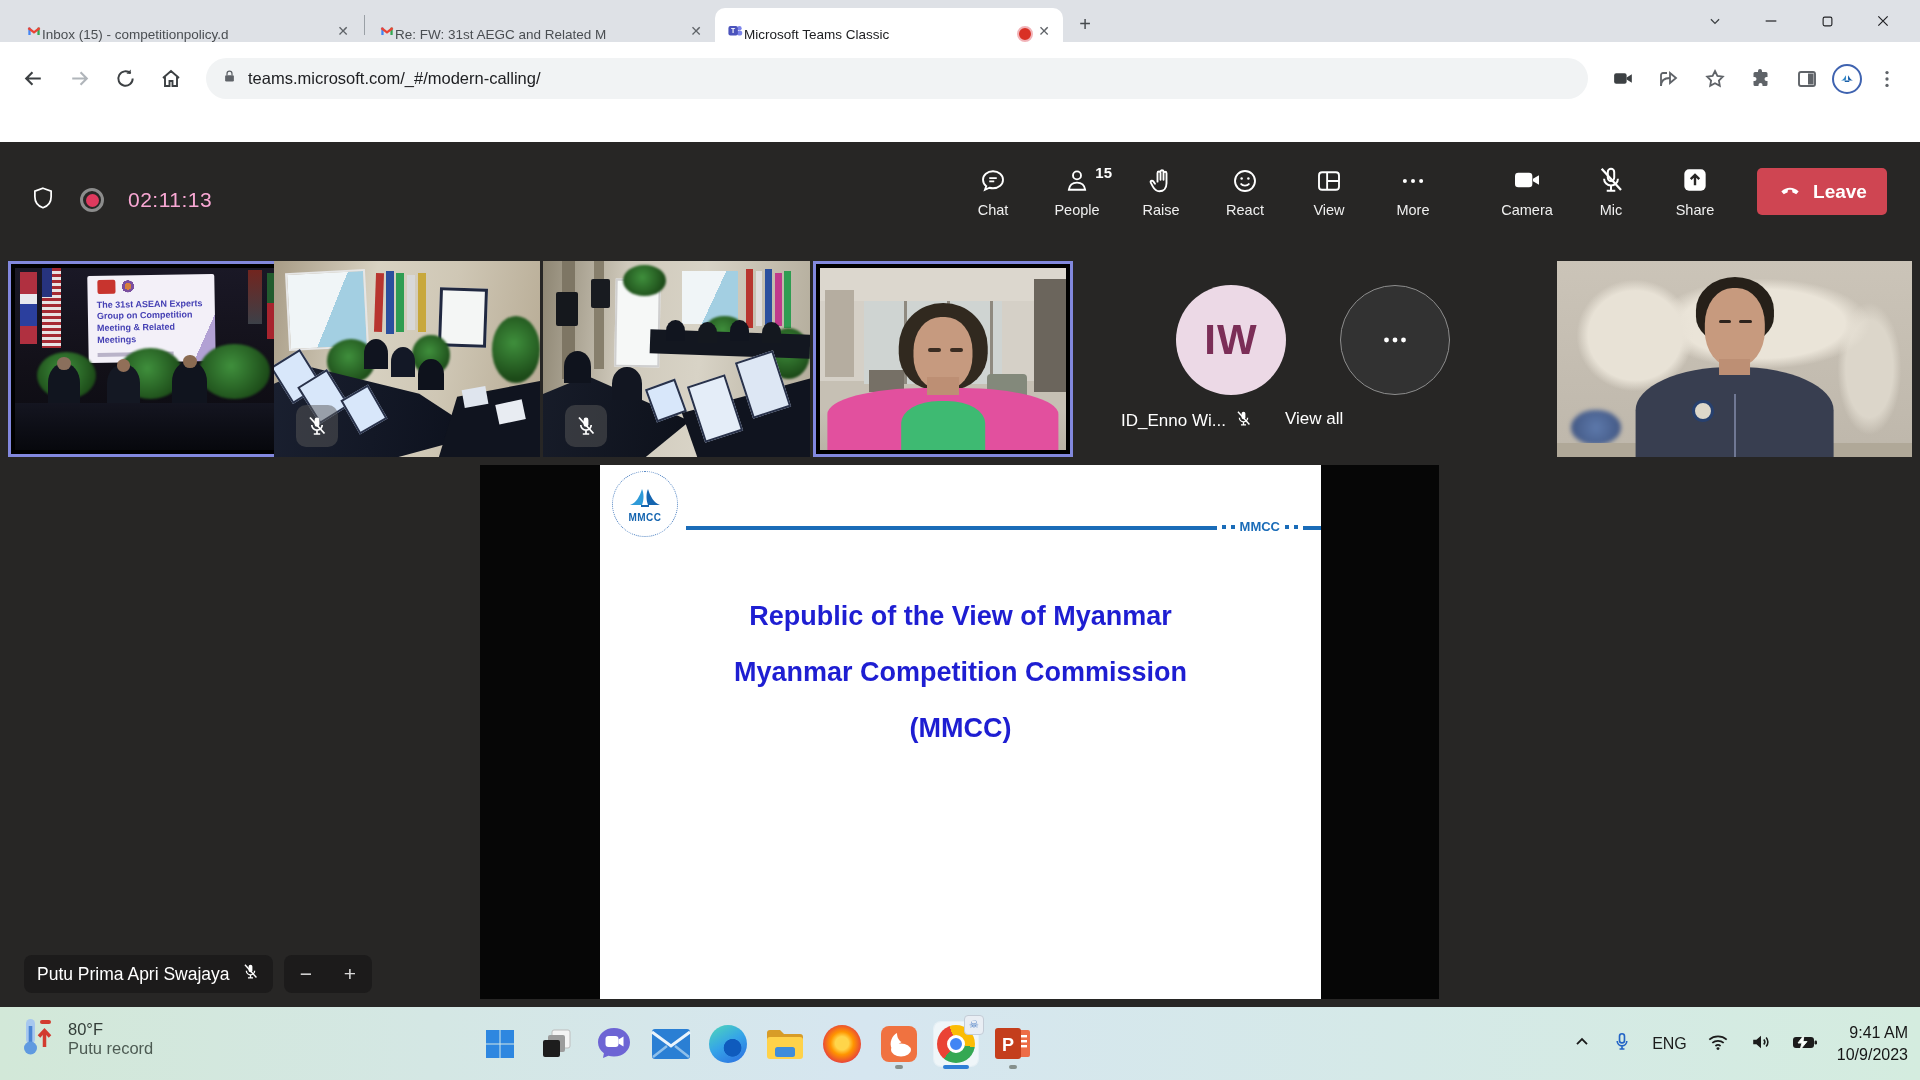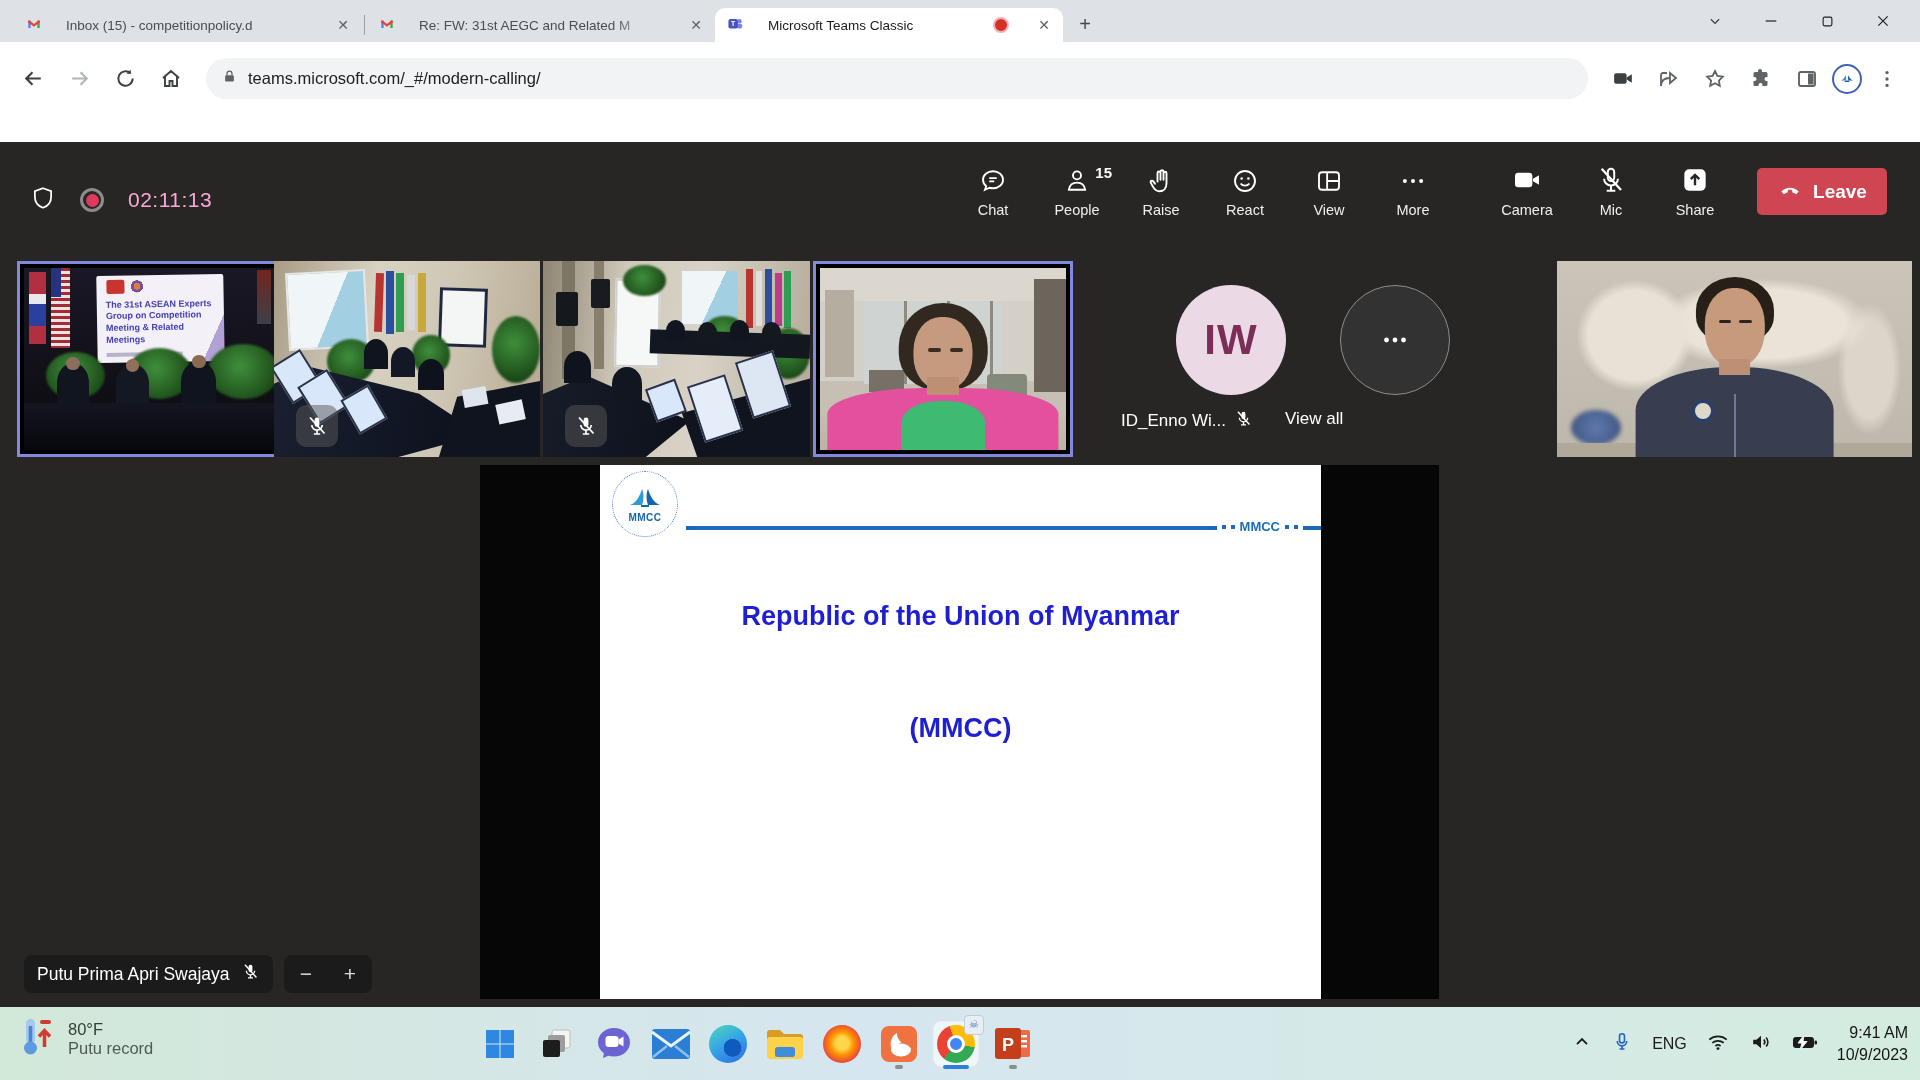--- a/index.html
+++ b/index.html
@@ -1,20 +1,20 @@
 <!DOCTYPE html>
 <html><head>
 <meta charset="utf-8">
 <style>
   *{box-sizing:border-box;margin:0;padding:0}
   html,body{width:1920px;height:1080px;overflow:hidden;font-family:"Liberation Sans",sans-serif;background:#fff}
 
   
   .tabstrip{height:42px;background:#dee1e6;display:flex;align-items:flex-end;position:relative;padding-left:14px}
-  .tab{height:34px;width:348px;display:flex;align-items:center;gap:24px;padding:0 8px 0 12px;border-radius:10px 10px 0 0;color:#4a4e52;font-size:13.5px}
+  .tab{height:34px;width:348px;display:flex;align-items:flex-end;gap:0;padding:0 8px 0 12px;border-radius:10px 10px 0 0;color:#4a4e52;font-size:13.5px}
   .tab.active{background:#fff;color:#202124}
   .tab .ttl{flex:1;white-space:nowrap;overflow:hidden;-webkit-mask-image:linear-gradient(90deg,#000 80%,transparent 98%);mask-image:linear-gradient(90deg,#000 80%,transparent 98%)}
   .tclose{width:22px;height:22px;border-radius:50%;display:flex;align-items:center;justify-content:center;color:#5f6368;font-size:14px;flex:none}
   .tdivider{width:1px;height:20px;background:#9aa0a6;margin:0 2px 7px 2px}
   .newtab{width:28px;height:28px;margin:0 0 4px 8px;border-radius:50%;display:flex;align-items:center;justify-content:center;color:#45494d;font-size:20px}
   .winctl{position:absolute;right:0;top:0;height:42px;display:flex;align-items:center;gap:26px;padding-right:22px;color:#202124}
   .winbtn{width:30px;height:30px;display:flex;align-items:center;justify-content:center}
   .recdot-tab{width:16px;height:16px;border-radius:50%;border:2px solid #f1b3b8;background:#d93025;flex:none}
 
   .navbar{height:73px;background:#fff;display:flex;align-items:center;padding:0 12px;gap:4px}
@@ -330,21 +330,21 @@
     </div>
     <div class="leave">
       <span><svg width="26" height="26" viewBox="0 0 24 24">
             <path d="M4 14.2c4.8-4.6 11.2-4.6 16 0l-2.3 2.6c-1-.7-2.2-1.3-3.4-1.6l-.4-2.3c-1.2-.3-2.6-.3-3.8 0l-.4 2.3c-1.2.3-2.4.9-3.4 1.6z" fill="#fff"></path>
           </svg></span>
       <span>Leave</span>
     </div>
 
     <div class="thumbrow">
 
-      <div class="thumb sel" style="left:17px;width:285px">
+      <div class="thumb sel" style="left:8px;width:285px">
         <div class="scene" style="background:linear-gradient(180deg,#1a1826 0%,#121018 55%,#0a0a10 100%)">
           <div class="abs" style="left:2%;top:2%;width:6%;height:40%;background:linear-gradient(180deg,#b03040 0 30%,#e8e8ee 30% 45%,#2b3f9e 45% 75%,#b03040 75%)"></div>
           <div class="abs" style="left:10%;top:0;width:7%;height:44%;background:repeating-linear-gradient(180deg,#a62a33 0 3px,#e8e4e4 3px 6px)"></div>
           <div class="abs" style="left:10%;top:0;width:3.5%;height:16%;background:#27337e"></div>
           <div class="abs" style="right:1%;top:3%;width:6%;height:36%;background:linear-gradient(180deg,#225c2e 0 45%,#a8242e 45%)"></div>
           <div class="abs" style="right:9%;top:1%;width:5%;height:30%;background:linear-gradient(180deg,#72251f,#3c4048)"></div>
           <div class="abs" style="left:27%;top:4%;width:47%;height:48%;background:linear-gradient(295deg,#b2a1d4 0 13%,#f3f0f8 13%);transform:rotate(-1deg);border-radius:2px">
             <div class="abs" style="left:8%;top:5%;width:14%;height:16%;background:#c8342e;border-radius:2px"></div>
             <div class="abs" style="left:26%;top:4%;width:12%;height:18%;background:radial-gradient(circle,#d8803c 0 30%,#7a4fa0 31% 55%,transparent 56%)"></div>
             <div class="abs" style="left:7%;top:27%;width:84%;color:#4540b4;font-size:9px;font-weight:700;line-height:1.3">The 31st ASEAN Experts Group on Competition Meeting &amp; Related Meetings</div>
@@ -511,21 +511,22 @@
           <span style="font-size:10px;font-weight:700;color:#1565b0;letter-spacing:.5px">MMCC</span>
         </div>
         <div class="hline"></div>
         <div class="mmcctag">
           <span class="sq"></span>
             <span class="sq"></span>
           <span>MMCC</span>
           <span class="sq"></span>
             <span class="sq"></span>
         </div>
-        <div class="sline" style="top:136px">Republic of the Union of Myanmar</div>
+        <div class="sline" style="top:136px">Republic of the View of Myanmar</div>
+        <div class="sline" style="top:192px">Myanmar Competition Commission</div>
         <div class="sline" style="top:248px">(MMCC)</div>
       </div>
     </div>
 
     <div class="pill">
       <span>Putu Prima Apri Swajaya</span>
       <span><svg width="19" height="19" viewBox="0 0 24 24">
             <rect x="9.6" y="3.6" width="4.8" height="9.2" rx="2.4" fill="#fff"></rect>
             <path d="M6.8 11a5.2 5.2 0 0 0 10.4 0" stroke="#fff" stroke-width="1.7" fill="none"></path>
             <path d="M12 16.4V20M8.8 20h6.4" stroke="#fff" stroke-width="1.7"></path>

